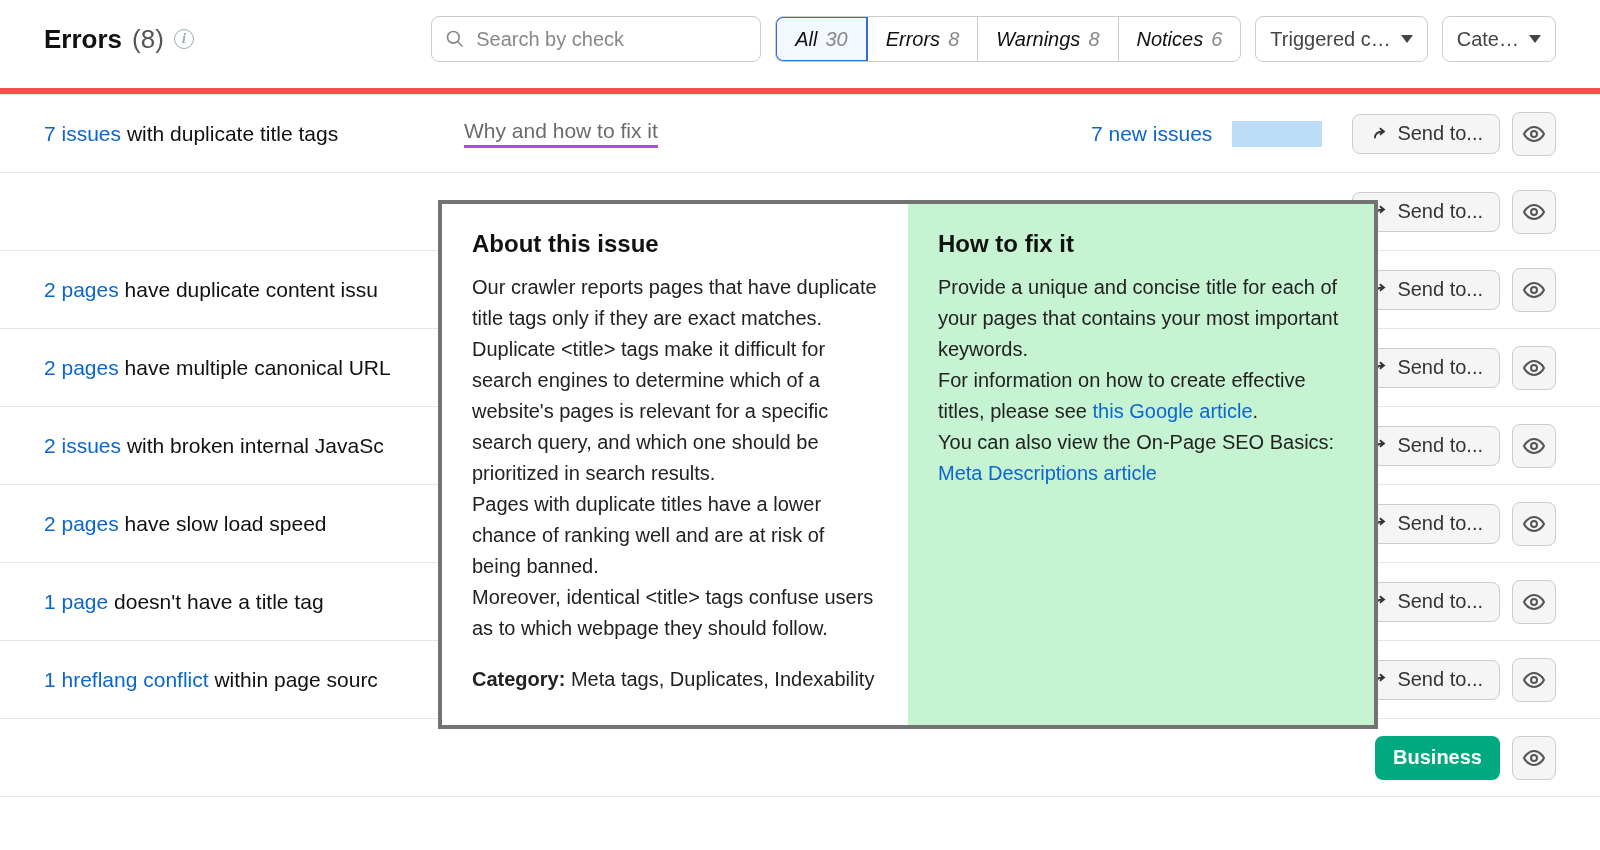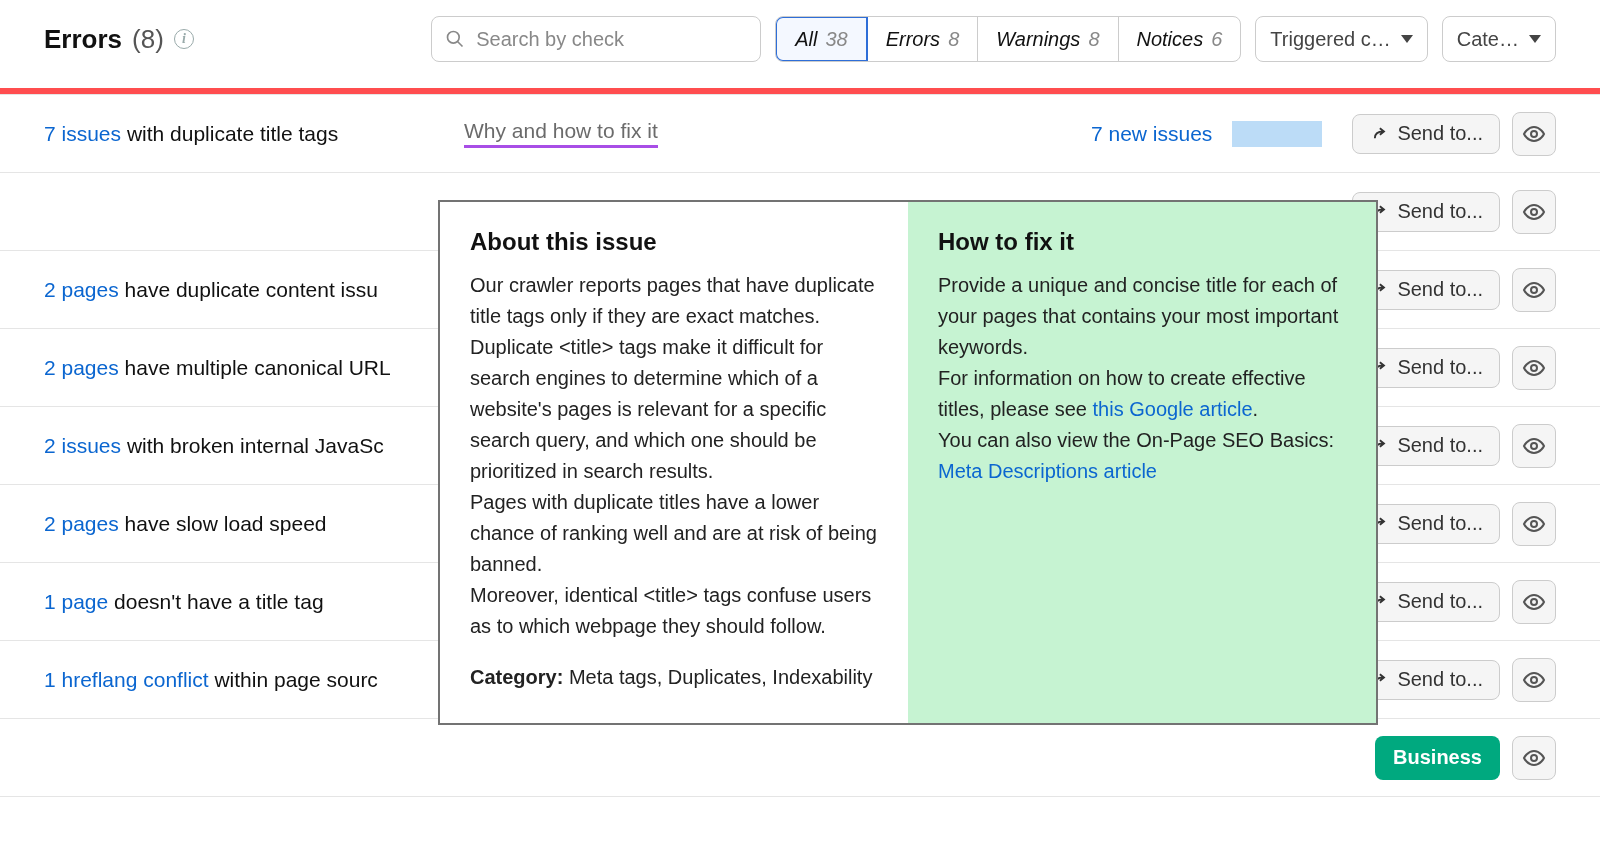--- a/index.html
+++ b/index.html
@@ -27,21 +27,21 @@
 .row .desc { flex: 0 0 380px; font-size: 21px; white-space: nowrap; overflow: hidden; }
 .row .desc .link { color: #0b66d0; }
 .row .why { color: #6b6b6b; font-size: 21px; border-bottom: 1px dashed #bbb; cursor: pointer; }
 .row .why.hl { border-bottom: 3px solid #a84ee6; padding-bottom: 2px; }
 .row .spacer { flex: 1; }
 .row .new { color: #0b66d0; font-size: 21px; margin-right: 20px; }
 .row .bar { width: 90px; height: 26px; background: #bcdcf7; margin-right: 30px; }
 .row .sendto { height: 40px; border: 1px solid #ccc; border-radius: 8px; background: #f5f5f5; display: flex; align-items: center; gap: 8px; padding: 0 16px; font-size: 20px; color: #333; cursor: pointer; }
 .row .eye { width: 44px; height: 44px; border: 1px solid #ccc; border-radius: 8px; background: #f5f5f5; margin-left: 12px; display: flex; align-items: center; justify-content: center; cursor: pointer; }
 .biz { height: 44px; border-radius: 8px; background: #00a97f; color: #fff; display: flex; align-items: center; padding: 0 18px; font-size: 20px; font-weight: 600; cursor: pointer; }
-.popover { position: absolute; left: 438px; top: 200px; width: 940px; border: 2px solid #737373; background: #fff; display: flex; z-index: 10; }
+.popover { position: absolute; left: 438px; top: 200px; width: 940px; border: 4px solid #737373; background: #fff; display: flex; z-index: 10; }
 .pop-col { flex: 1; padding: 26px 30px 30px 30px; }
 .pop-col.right { background: #c6f3d2; }
 .pop-col h3 { font-size: 24px; font-weight: 700; margin-bottom: 14px; }
 .pop-col p { font-size: 20px; line-height: 1.55; color: #222; }
 .pop-col a { color: #0b66d0; text-decoration: none; }
 .cat { margin-top: 20px; font-size: 20px; }
 .cat b { font-weight: 700; }
 svg { display: block; }
 </style>
 </head>
@@ -56,21 +56,21 @@
   <div class="search-wrap">
     <svg width="20" height="20" viewBox="0 0 24 24" fill="none" stroke="#888" stroke-width="2">
         <circle cx="10" cy="10" r="7"></circle>
         <line x1="21" y1="21" x2="15" y2="15"></line>
       </svg>
     <input class="search-input" placeholder="Search by check" style="">
   </div>
   <div class="tabset">
     <div class="tab active">
         <span>All</span>
-        <span class="num">38</span>
+        <span class="num">30</span>
       </div>
     <div class="tab">
         <span>Errors</span>
         <span class="num">8</span>
       </div>
     <div class="tab">
         <span>Warnings</span>
         <span class="num">8</span>
       </div>
     <div class="tab">

